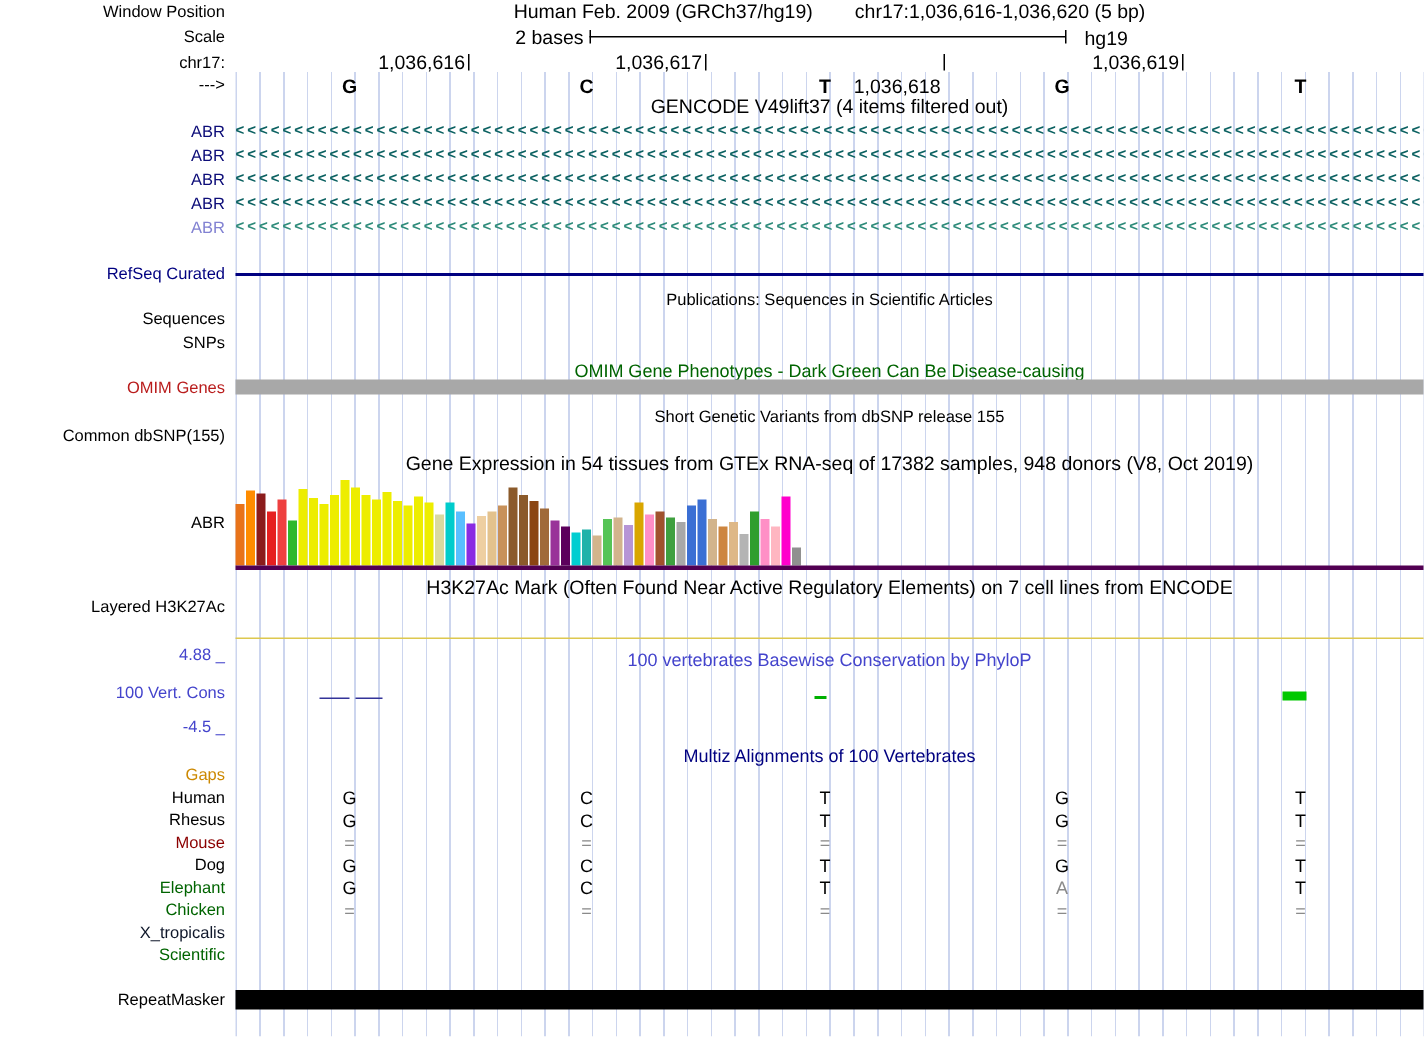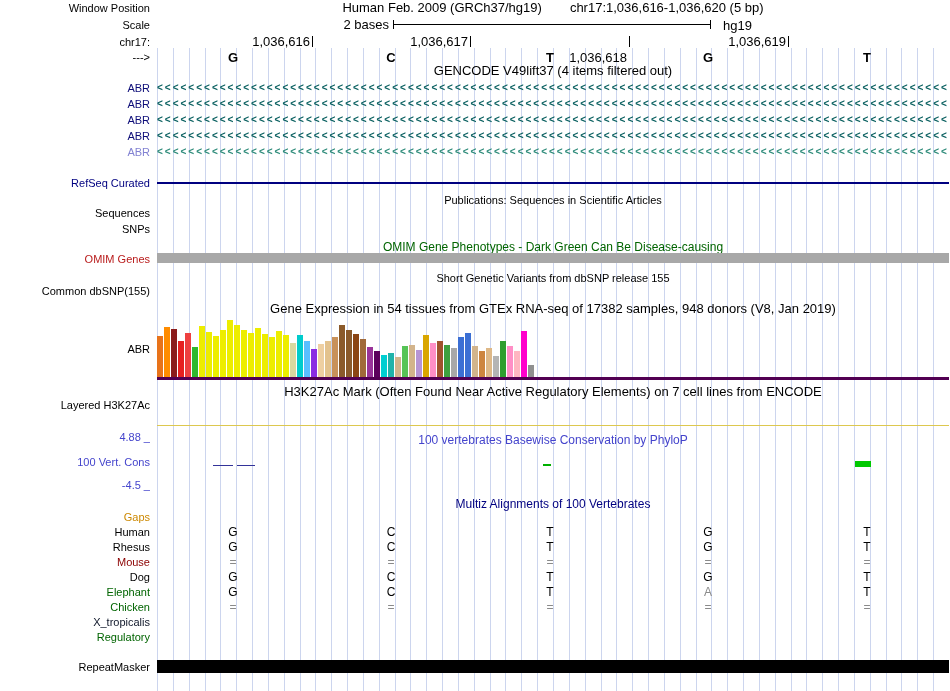--- a/index.html
+++ b/index.html
@@ -67,21 +67,21 @@
     <div class="lbl" style="top: 478px; color: rgb(68, 68, 204);">-4.5 _</div>
 
     <div class="lbl" style="top: 510px; color: rgb(204, 136, 0);">Gaps</div>
     <div class="lbl" style="top: 525px; color: rgb(0, 0, 0);">Human</div>
     <div class="lbl" style="top: 540px; color: rgb(0, 0, 0);">Rhesus</div>
     <div class="lbl" style="top: 555px; color: rgb(139, 0, 0);">Mouse</div>
     <div class="lbl" style="top: 570px; color: rgb(0, 0, 0); margin-left: 28px;">Dog</div>
     <div class="lbl" style="top: 585px; color: rgb(0, 100, 0);">Elephant</div>
     <div class="lbl" style="top: 600px; color: rgb(0, 100, 0);">Chicken</div>
     <div class="lbl" style="top: 615px; color: #0f172a;">X_tropicalis</div>
-    <div class="lbl" style="top: 630px; color: rgb(0, 100, 0);">Regulatory</div>
+    <div class="lbl" style="top: 630px; color: rgb(0, 100, 0);">Scientific</div>
 
     <div class="lbl" style="top:660px">RepeatMasker</div>
   </div>
 
   <div id="trk">
 
     <div class="ct" style="top:1px; display:flex; justify-content:center; gap:28px;">
       <span>Human Feb. 2009 (GRCh37/hg19)</span>
       <span>chr17:1,036,616-1,036,620 (5 bp)</span>
     </div>
@@ -118,21 +118,21 @@
 
     <div class="hline" style="top: 182px; height: 2px; background: rgb(0, 0, 128);"></div>
 
     <div class="ct md" style="top: 240px; color: rgb(0, 100, 0);">OMIM Gene Phenotypes - Dark Green Can Be Disease-causing</div>
 
     <div class="ct sm" style="top:193px;">Publications: Sequences in Scientific Articles</div>
     <div class="hline" style="top: 253px; height: 10px; background: rgb(168, 168, 168);"></div>
 
     <div class="ct sm" style="top:271px;">Short Genetic Variants from dbSNP release 155</div>
 
-    <div class="ct" style="top:302px;">Gene Expression in 54 tissues from GTEx RNA-seq of 17382 samples, 948 donors (V8, Jan 2019)</div>
+    <div class="ct" style="top:302px;">Gene Expression in 54 tissues from GTEx RNA-seq of 17382 samples, 948 donors (V8, Oct 2019)</div>
     <div id="gtex-bars">
         <div style="height: 41px; background: rgb(232, 115, 26);"></div>
         <div style="height: 50px; background: rgb(255, 140, 0);"></div>
         <div style="height: 48px; background: rgb(139, 28, 28);"></div>
         <div style="height: 36px; background: rgb(230, 32, 32);"></div>
         <div style="height: 44px; background: rgb(238, 64, 64);"></div>
         <div style="height: 30px; background: rgb(46, 184, 46);"></div>
         <div style="height: 51px; background: rgb(237, 237, 0);"></div>
         <div style="height: 45px; background: rgb(237, 237, 0);"></div>
         <div style="height: 41px; background: rgb(237, 237, 0);"></div>

